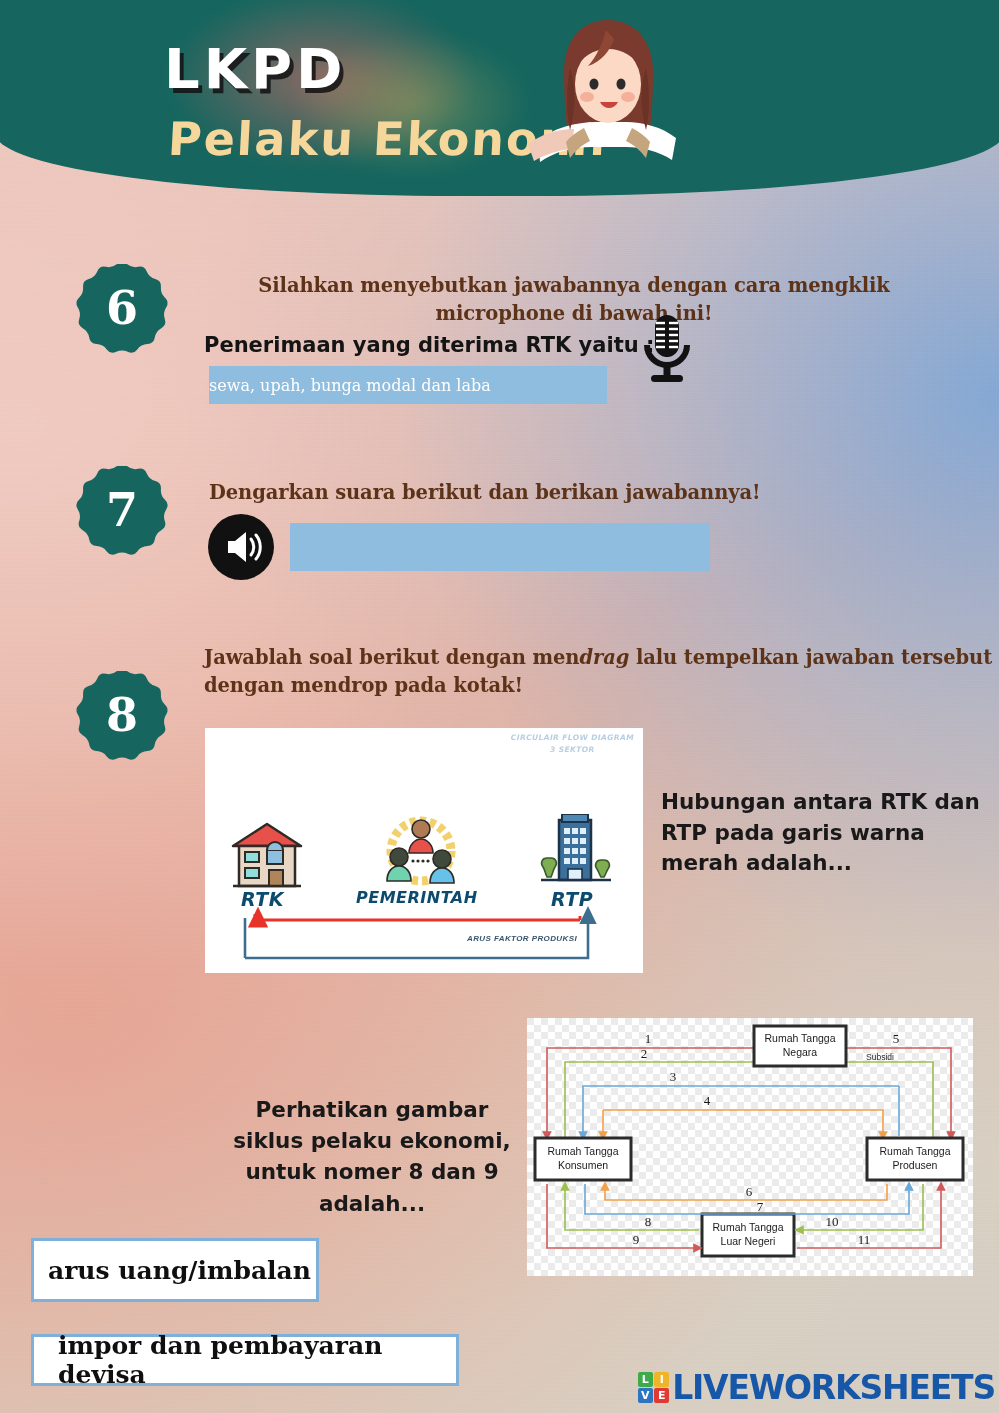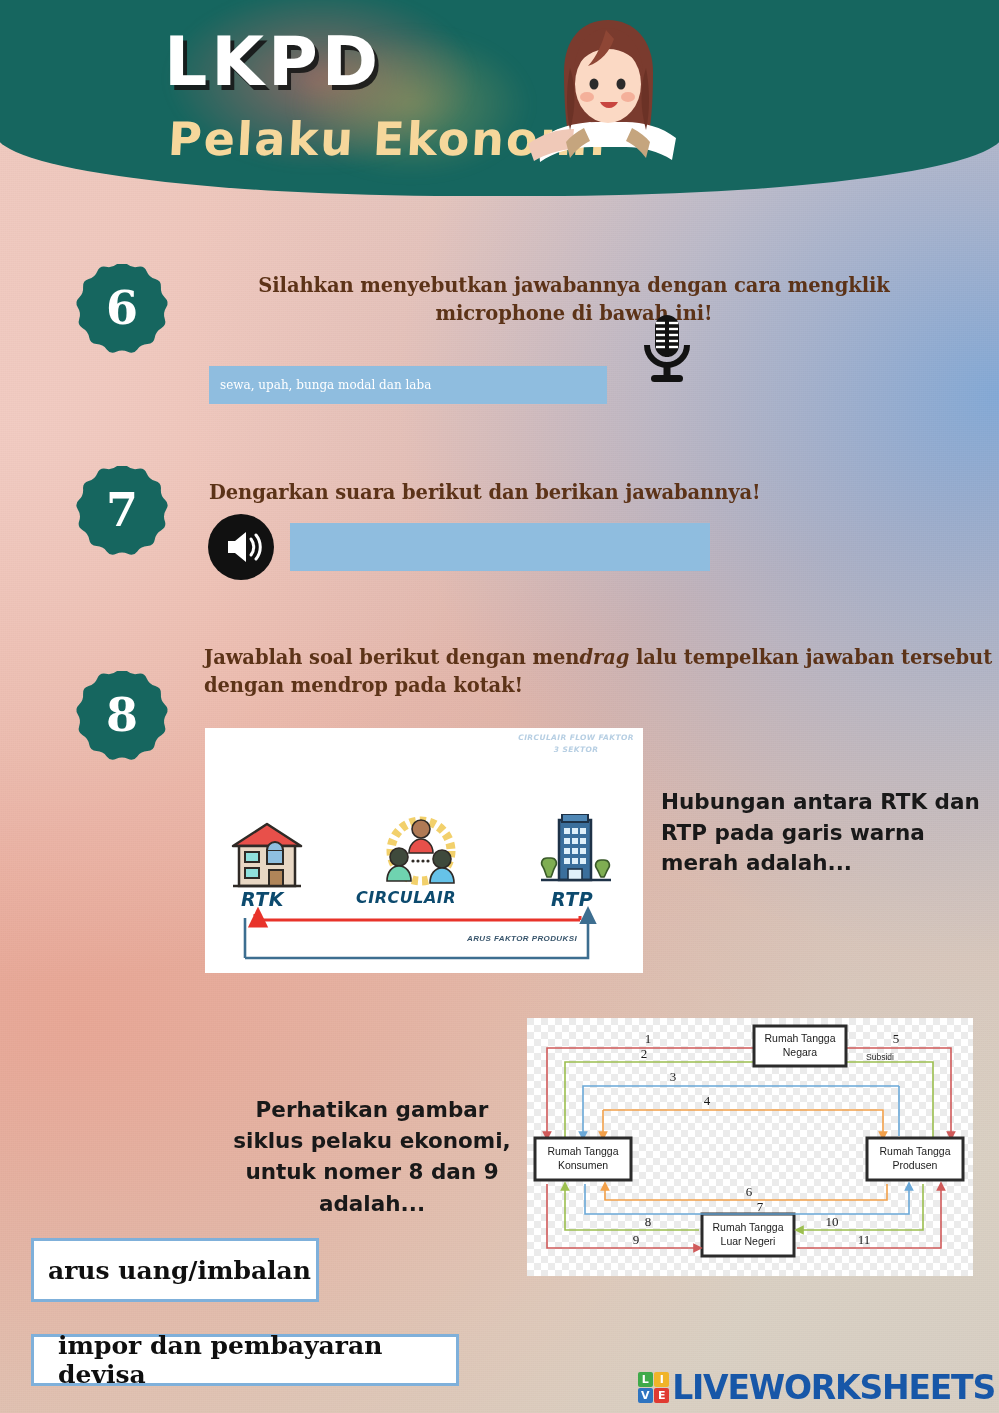--- a/index.html
+++ b/index.html
@@ -43,23 +43,23 @@
     position: absolute; left: 110px; top: -40px; width: 430px; height: 250px;
     background: radial-gradient(closest-side, rgba(233,108,104,.55), rgba(233,108,104,0) 72%);
     filter: blur(6px);
   }
   #banner-glow-b {
     position: absolute; left: 250px; top: 10px; width: 330px; height: 200px;
     background: radial-gradient(closest-side, rgba(201,182,92,.42), rgba(201,182,92,0) 72%);
     filter: blur(8px);
   }
   #lkpd {
-    position: absolute; left: 164px; top: 22px;
-    font-family: "DejaVu Sans", sans-serif;
-    font-weight: 900; font-size: 68px; letter-spacing: 4px;
+    position: absolute; left: 164px; top: 36px;
+    font-family: "DejaVu Sans", sans-serif;
+    font-weight: 900; font-size: 56px; letter-spacing: 4px;
     color: #ffffff;
     text-shadow: 4px 5px 0 rgba(20,20,20,.88);
     z-index: 4;
   }
   #subtitle {
     position: absolute; left: 168px; top: 112px;
     font-family: "DejaVu Sans", sans-serif;
     font-weight: 700; font-size: 46px; letter-spacing: 2px;
     color: #f6d79b;
     z-index: 4;
@@ -97,23 +97,22 @@
     font-weight: 700;
     color: #141414;
     font-size: 21px;
     line-height: 1.3;
   }
   .answer-filled {
     position: absolute;
     background: #8fbddf;
     color: #ffffff;
     font-family: "DejaVu Serif", serif;
-    font-size: 12px;
+    font-size: 16px;
     display: flex; align-items: center;
-    padding-left: 11px;
   }
   .answer-empty {
     position: absolute;
     background: #8fbddf;
   }
 
   
   #mic-icon { position: absolute; left: 638px; top: 313px; width: 58px; height: 72px; }
   #speaker-icon { position: absolute; left: 208px; top: 514px; width: 66px; height: 66px; }
 
@@ -252,20 +251,21 @@
     <path d="M64 116c-8 4-14 9-18 14l4 16c6-8 12-13 20-17z" fill="#c5a57e"></path>
   </svg>
 
   <div class="badge" style="left:72px; top:258px;">
     <svg viewBox="0 0 100 100">
       <path id="scallop6" fill="#16665f" d="M54.91 6.10 Q59.81 10.19 66.06 8.84 Q72.31 7.50 74.75 13.40 Q77.19 19.31 83.35 21.02 Q89.50 22.73 88.92 29.10 Q88.34 35.46 92.99 39.84 Q97.65 44.21 94.18 49.58 Q90.70 54.94 92.79 60.98 Q94.88 67.02 89.31 70.16 Q83.74 73.29 82.79 79.61 Q81.83 85.93 75.44 86.12 Q69.05 86.30 65.27 91.45 Q61.49 96.61 55.74 93.80 Q50.00 91.00 44.26 93.80 Q38.51 96.61 34.73 91.45 Q30.95 86.30 24.56 86.12 Q18.17 85.93 17.21 79.61 Q16.26 73.29 10.69 70.16 Q5.12 67.02 7.21 60.98 Q9.30 54.94 5.82 49.58 Q2.35 44.21 7.01 39.84 Q11.66 35.46 11.08 29.10 Q10.50 22.73 16.65 21.02 Q22.81 19.31 25.25 13.40 Q27.69 7.50 33.94 8.84 Q40.19 10.19 45.09 6.10 Q40.19 10.19 45.09 6.10 Z"></path>
     </svg>
     <span>6</span>
   </div>
   <div class="q-serif" style="left:204px; top:272px; width:740px;text-align:center;">Silahkan menyebutkan jawabannya dengan cara mengklik microphone di bawah ini!</div>
+  <div class="q-sans-black" style="left:204px; top:332px; width:470px;">Penerimaan yang diterima RTK yaitu :</div>
   <div class="answer-filled" style="left:209px; top:366px; width:398px; height:38px;">sewa, upah, bunga modal dan laba</div>
 
   <svg id="mic-icon" viewBox="0 0 58 72">
     <rect x="17" y="2" width="24" height="42" rx="12" fill="#121212"></rect>
     <g stroke="#ffffff" stroke-width="2.4">
       <line x1="18" y1="10" x2="40" y2="10"></line>
       <line x1="18" y1="16" x2="40" y2="16"></line>
       <line x1="18" y1="22" x2="40" y2="22"></line>
       <line x1="18" y1="28" x2="40" y2="28"></line>
       <line x1="18" y1="34" x2="40" y2="34"></line>
@@ -296,21 +296,21 @@
   <div class="badge" style="left:72px; top:665px;">
     <svg viewBox="0 0 100 100">
       <path id="scallop8" fill="#16665f" d="M54.91 6.10 Q59.81 10.19 66.06 8.84 Q72.31 7.50 74.75 13.40 Q77.19 19.31 83.35 21.02 Q89.50 22.73 88.92 29.10 Q88.34 35.46 92.99 39.84 Q97.65 44.21 94.18 49.58 Q90.70 54.94 92.79 60.98 Q94.88 67.02 89.31 70.16 Q83.74 73.29 82.79 79.61 Q81.83 85.93 75.44 86.12 Q69.05 86.30 65.27 91.45 Q61.49 96.61 55.74 93.80 Q50.00 91.00 44.26 93.80 Q38.51 96.61 34.73 91.45 Q30.95 86.30 24.56 86.12 Q18.17 85.93 17.21 79.61 Q16.26 73.29 10.69 70.16 Q5.12 67.02 7.21 60.98 Q9.30 54.94 5.82 49.58 Q2.35 44.21 7.01 39.84 Q11.66 35.46 11.08 29.10 Q10.50 22.73 16.65 21.02 Q22.81 19.31 25.25 13.40 Q27.69 7.50 33.94 8.84 Q40.19 10.19 45.09 6.10 Q40.19 10.19 45.09 6.10 Z"></path>
     </svg>
     <span>8</span>
   </div>
   <div class="q-serif" style="left:204px; top:644px; width:790px;"><span>Jawablah soal berikut dengan men</span><i>drag</i><span> lalu tempelkan jawaban tersebut dengan mendrop pada kotak!</span></div>
 
   <div id="cfd">
     <div id="cfd-title">
-      <div>CIRCULAIR FLOW FAKTOR</div>
+      <div>CIRCULAIR FLOW DIAGRAM</div>
       <div>3 SEKTOR</div>
     </div>
 
     <svg style="position:absolute;left:24px;top:92px;width:76px;height:70px" viewBox="0 0 76 70">
       <path d="M4 26 38 4l34 22z" fill="#e8504a" stroke="#2f2a26" stroke-width="2.5" stroke-linejoin="round"></path>
       <rect x="10" y="26" width="56" height="40" fill="#e8d7c4" stroke="#2f2a26" stroke-width="2.5"></rect>
       <rect x="16" y="32" width="14" height="10" fill="#8fe0dc" stroke="#2f2a26" stroke-width="2"></rect>
       <rect x="16" y="48" width="14" height="10" fill="#8fe0dc" stroke="#2f2a26" stroke-width="2"></rect>
       <path d="M38 30h16v14H38z" fill="#8fbfe0" stroke="#2f2a26" stroke-width="2"></path>
       <path d="M38 30a8 8 0 0 1 16 0" fill="#8fbfe0" stroke="#2f2a26" stroke-width="2"></path>
@@ -328,21 +328,21 @@
       <path d="M6 68c0-9 5-15 12-15s12 6 12 15z" fill="#6fd3b0" stroke="#2f2a26" stroke-width="1.6"></path>
       <circle cx="61" cy="46" r="9" fill="#3f4a3c" stroke="#2f2a26" stroke-width="1.6"></circle>
       <path d="M49 70c0-9 5-15 12-15s12 6 12 15z" fill="#66c2e8" stroke="#2f2a26" stroke-width="1.6"></path>
       <g fill="#2f2a26">
           <circle cx="32" cy="48" r="1.6"></circle>
           <circle cx="37" cy="48" r="1.6"></circle>
           <circle cx="42" cy="48" r="1.6"></circle>
           <circle cx="47" cy="48" r="1.6"></circle>
         </g>
     </svg>
-    <div class="cfd-label" style="left:151px; top:160px; font-size:16px;">CIRCULAIR</div>
+    <div class="cfd-label" style="left:151px; top:160px; font-size:16px;">PEMERINTAH</div>
 
     <svg style="position:absolute;left:330px;top:86px;width:80px;height:74px" viewBox="0 0 80 74">
       <rect x="24" y="6" width="32" height="60" fill="#3b6f9c" stroke="#1e3247" stroke-width="2.5"></rect>
       <rect x="27" y="0" width="26" height="8" fill="#4f87b5" stroke="#1e3247" stroke-width="2"></rect>
       <g fill="#dff0fa">
         <rect x="29" y="14" width="6" height="6"></rect>
           <rect x="37" y="14" width="6" height="6"></rect>
           <rect x="45" y="14" width="6" height="6"></rect>
         <rect x="29" y="24" width="6" height="6"></rect>
           <rect x="37" y="24" width="6" height="6"></rect>

